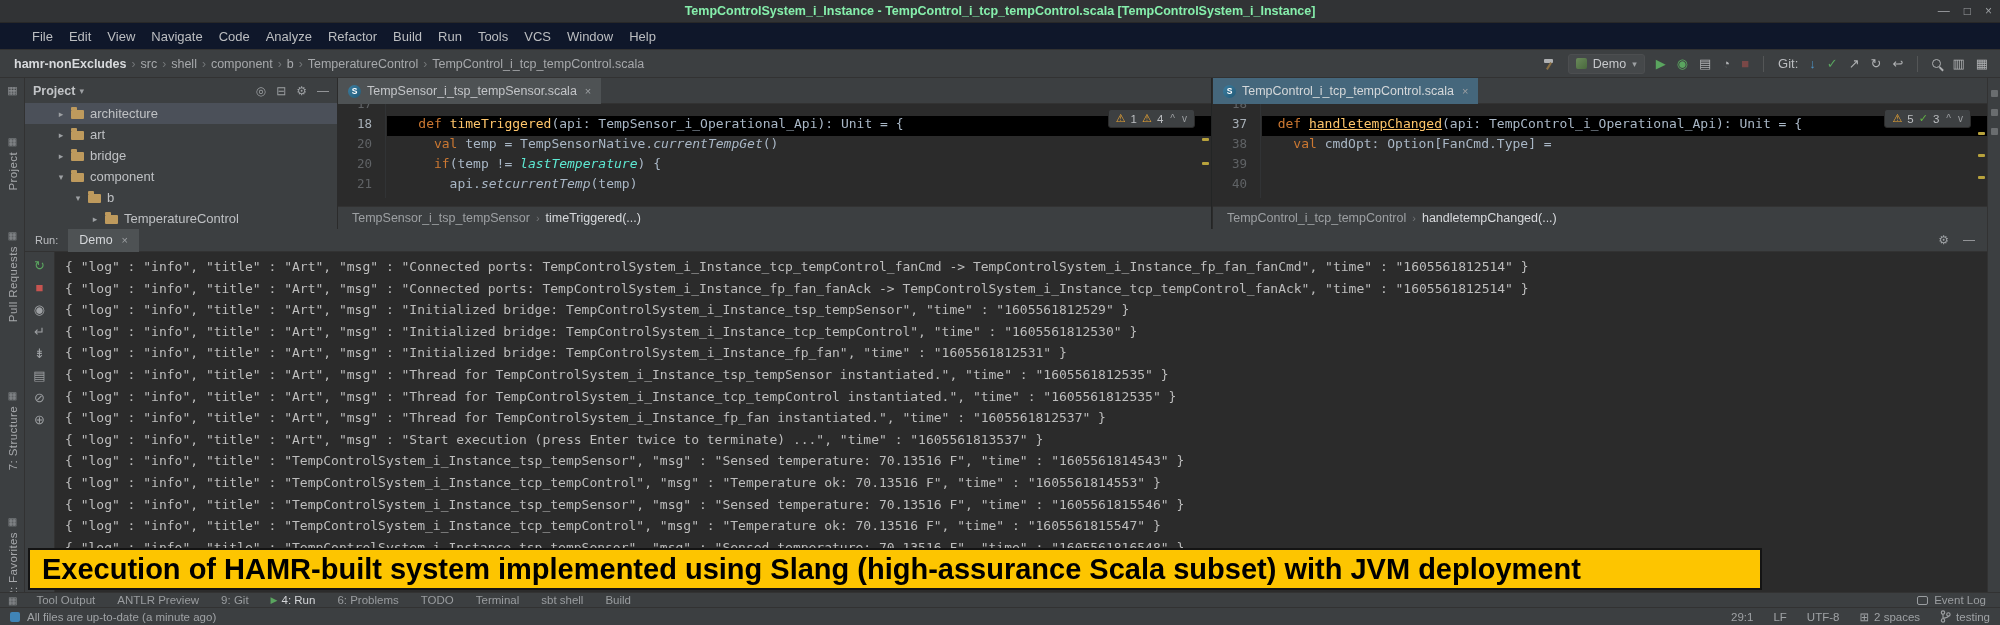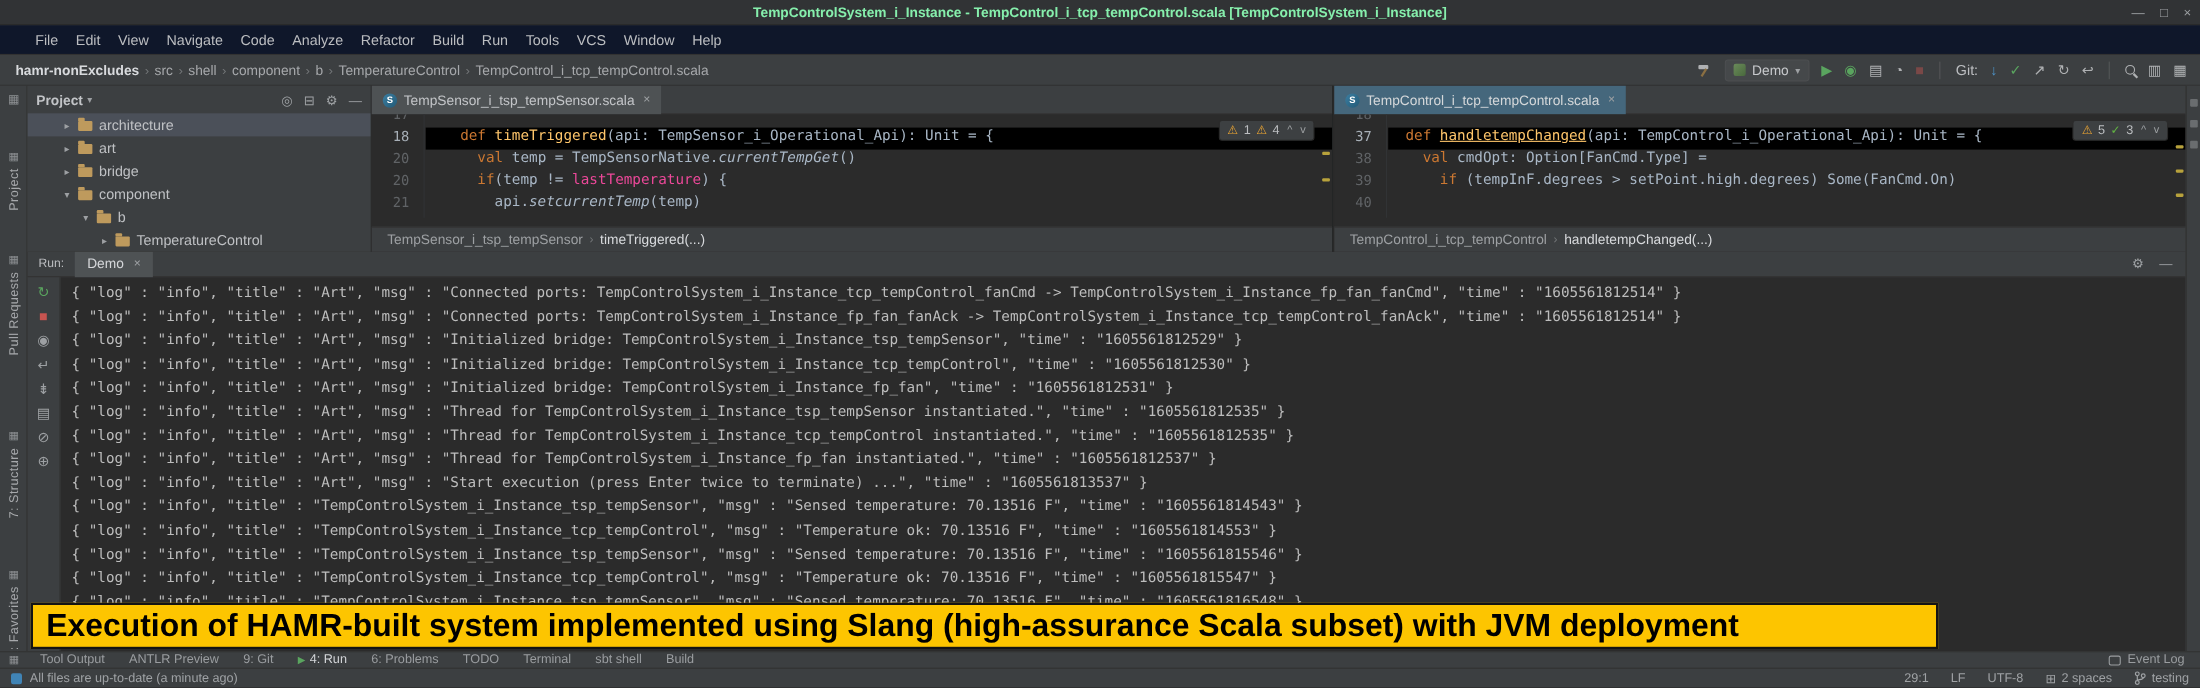--- a/index.html
+++ b/index.html
@@ -74,21 +74,21 @@
   .gut-line{height:20px;line-height:20px;text-align:right;padding-right:13px;font:12.5px "DejaVu Sans Mono",monospace;color:#606366}
   .gut-line.hl{color:#a8b0b8}
   .code-lines{position:absolute;left:49px;top:0;right:0;margin-top:-8px}
   .code-line{height:20px;line-height:20px;white-space:pre;font:13px "DejaVu Sans Mono",monospace;color:#a9b7c6}
   .code-line.hl{background:#000000}
   .tok-kw{color:#cc7832}
   .tok-fn{color:#ffc66b}
   .tok-fnu{color:#ffc66b;text-decoration:underline}
   .tok-id{color:#a9b7c6}
   .tok-it{font-style:italic;color:#a9b7c6}
-  .tok-fd{color:#ec4899}
+  .tok-fd{font-style:italic;color:#5eead4}
   .tok-pl{color:#a9b7c6}
   .inspect{position:absolute;top:5px;right:16px;display:flex;align-items:center;gap:5px;background:#3d4042;border:1px solid #2b2b2b;border-radius:3px;padding:2px 7px;font-size:11.5px}
   .insp-warning{color:#f0a732;font-size:11px}
   .insp-ok{color:#62b543;font-size:11px}
   .insp-count{color:#bcbec1}
   .insp-nav{color:#9da0a3;font-size:10px;margin-left:2px}
   .ed-crumbs{position:absolute;left:0;bottom:0;width:100%;height:23px;background:#3c3f41;border-top:1px solid #323232;display:flex;align-items:center;padding-left:14px;font-size:12.5px}
   .edc-a{color:#9da0a3}
   .edc-sep{color:#737678;padding:0 6px;font-size:11px}
   .edc-b{color:#d8dadd}
@@ -324,21 +324,20 @@
             <div class="gut-line">18</div>
             <div class="gut-line hl">37</div>
             <div class="gut-line">38</div>
             <div class="gut-line">39</div>
             <div class="gut-line">40</div>
           </div>
         <div class="code-lines">
             <div class="code-line"></div>
             <div class="code-line hl"><span class="tok-pl">  </span><span class="tok-kw">def </span><span class="tok-fnu">handletempChanged</span><span class="tok-pl">(api: TempControl_i_Operational_Api): Unit = {</span></div>
             <div class="code-line"><span class="tok-pl">    </span><span class="tok-kw">val </span><span class="tok-id">cmdOpt</span><span class="tok-pl">: Option[FanCmd.Type] =</span></div>
-            <div class="code-line"><span class="tok-pl">      </span><span class="tok-kw">if</span><span class="tok-pl"> (tempInF.degrees &gt; setPoint.high.degrees) Some(FanCmd.On)</span></div>
           </div>
         <div class="inspect">
             <span class="insp-warning">⚠</span>
             <span class="insp-count">5</span>
             <span class="insp-ok">✓</span>
             <span class="insp-count">3</span>
             <span class="insp-nav">^</span>
             <span class="insp-nav">v</span>
           </div>
         <span class="stripe-tick" style="top:28px"></span>

